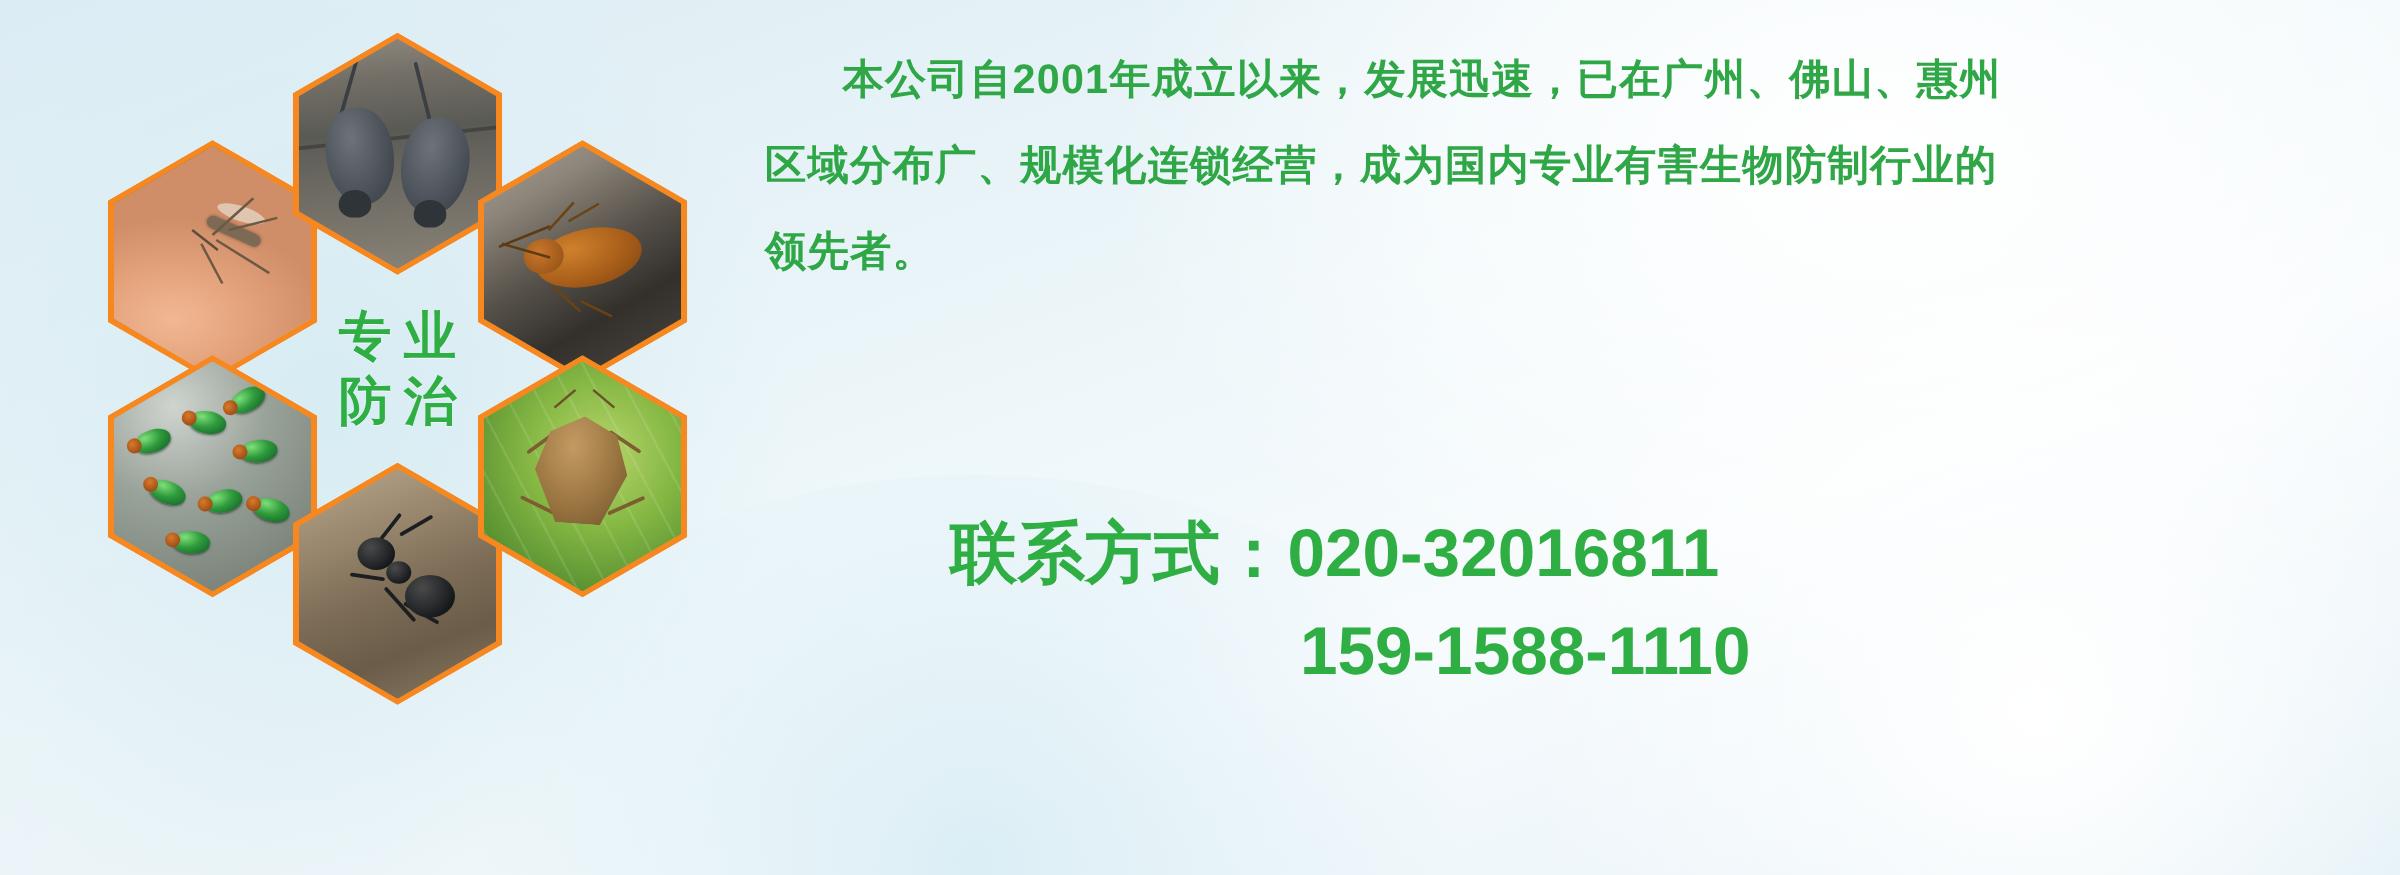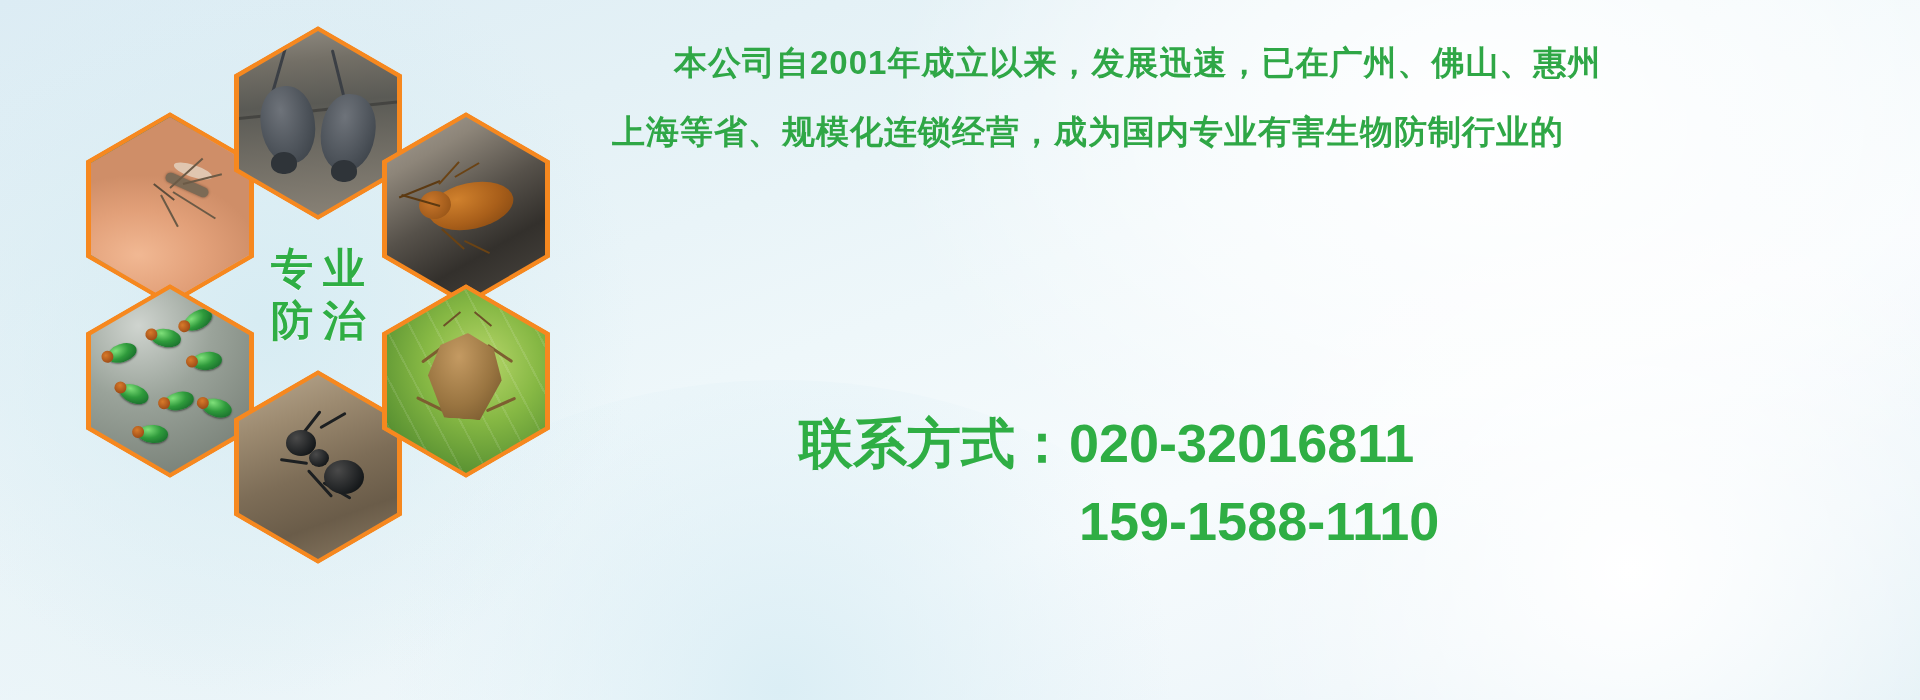--- a/index.html
+++ b/index.html
@@ -154,21 +154,21 @@
       background:repeating-linear-gradient(62deg,rgba(255,255,255,0.10) 0 2px,rgba(255,255,255,0) 2px 22px);}
 
   
   .copy{position:absolute;left:612px;top:34px;width:1290px;}
   .copy p{
     margin:0 0 12px 0;color:#2fa746;font-weight:bold;
     font-size:33px;line-height:57px;letter-spacing:1px;white-space:nowrap;
   }
   .copy p.indent{text-indent:62px;}
 
-  .contact{position:absolute;left:799px;top:404px;width:1100px;}
+  .contact{position:absolute;left:760px;top:404px;width:1100px;}
   .contact .line{
     color:#2fae44;font-weight:bold;font-size:54px;line-height:78px;white-space:nowrap;
   }
   .contact .line2{padding-left:280px;}
 </style>
 </head>
 <body>
 
 <div id="banner">
 
@@ -276,21 +276,22 @@
             <div class="ant2"></div>
           <div class="shield"></div>
         </div>
       </div>
     </div>
 
   </div>
 
   <div class="copy">
     <p class="indent">本公司自2001年成立以来，发展迅速，已在广州、佛山、惠州</p>
-    <p>上海等省、规模化连锁经营，成为国内专业有害生物防制行业的</p>
+    <p>区域分布广、规模化连锁经营，成为国内专业有害生物防制行业的</p>
+    <p>领先者。</p>
   </div>
 
   <div class="contact">
     <div class="line">联系方式：020-32016811</div>
     <div class="line line2">159-1588-1110</div>
   </div>
 
 </div>
 
 </body></html>

